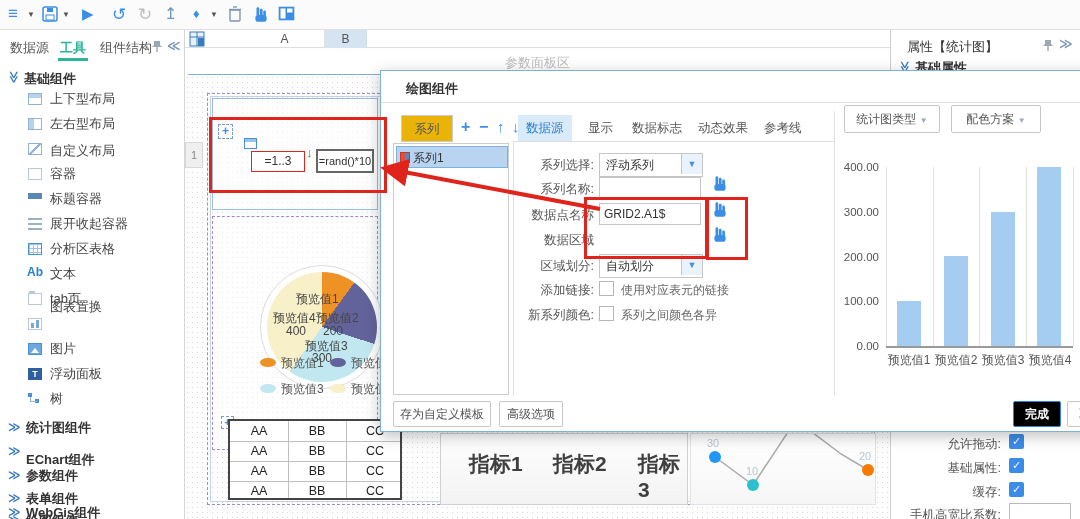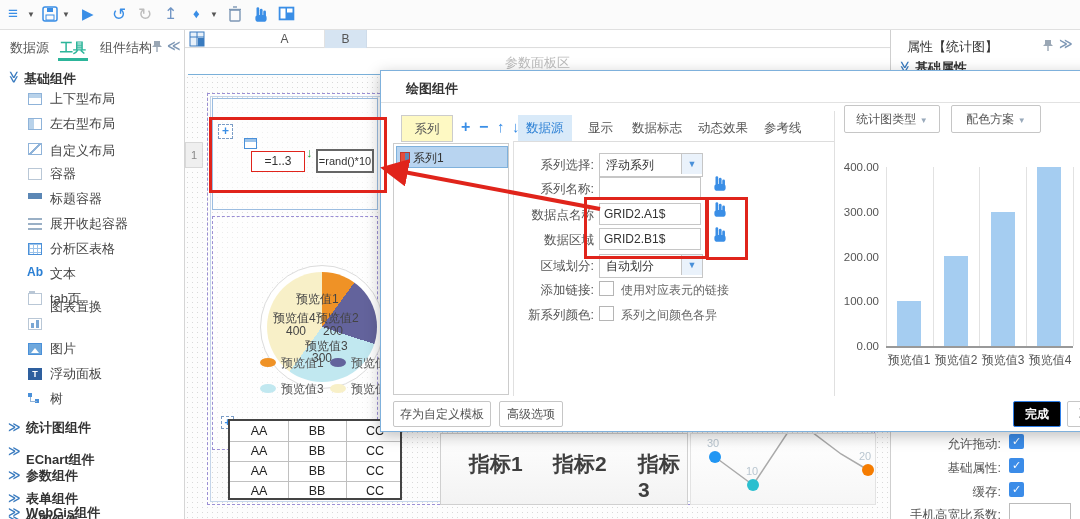--- a/index.html
+++ b/index.html
@@ -278,21 +278,21 @@
     <span class="rlabel" style="left:0px;top:454px;">缓存:</span>
     <div class="chk-on" style="left:118px;top:452px;">✓</div>
     <span class="rlabel" style="left:0px;top:477px;">手机高宽比系数:</span>
     <input class="abs" style="left: 118px; top: 473px; width: 62px; height: 17px; border: 1px solid rgb(187, 187, 187);">
   </div>
 
   <div class="abs dialog">
     <span class="d-abs" style="left:25px;top:9px;font-weight:bold;color:#333;">绘图组件</span>
     <div class="d-abs" style="left:0;top:31px;width:730px;height:1px;background:#e2e2e2;"></div>
 
-    <div class="d-abs" style="left:20px;top:44px;width:52px;height:27px;border:1px solid #ccc;text-align:center;line-height:26px;font-size:12.5px;color:#555;background:#fef9c3;">系列</div>
+    <div class="d-abs" style="left:20px;top:44px;width:52px;height:27px;border:1px solid #ccc;text-align:center;line-height:26px;font-size:12.5px;color:#555;background:#eab308;">系列</div>
     <span class="d-abs" style="left:80px;top:47px;color:#3a8ee6;font-size:16px;font-weight:bold;cursor:pointer;">+</span>
     <span class="d-abs" style="left:98px;top:47px;color:#3a8ee6;font-size:16px;font-weight:bold;cursor:pointer;">−</span>
     <span class="d-abs" style="left:116px;top:47px;color:#3a8ee6;font-size:15px;font-weight:bold;cursor:pointer;">↑</span>
     <span class="d-abs" style="left:131px;top:47px;color:#3a8ee6;font-size:15px;font-weight:bold;cursor:pointer;">↓</span>
     <div class="d-abs" style="left:12px;top:72px;width:116px;height:252px;border:1px solid #ccc;">
       <div style="position:absolute;left:2px;top:2px;width:110px;height:20px;background:#b8d4f0;border:1px solid #7fb1dc;">
         <div style="position:absolute;left:3px;top:5px;width:8px;height:9px;border:1px solid #c0392b;background:linear-gradient(90deg,#e74c3c 50%,#5b87b5 50%);"></div>
         <span style="position:absolute;left:16px;top:3px;font-size:12px;color:#333;">系列1</span>
       </div>
     </div>
@@ -321,21 +321,20 @@
     </svg>
     <span class="dlabel" style="left:90px;top:136px;">数据点名称</span>
     <input class="dinput" style="left: 218px; top: 132px;" value="GRID2.A1$">
     <svg class="handsvg" style="left:330px;top:130px;" viewBox="0 0 16 16">
       <rect x="4" y="1" width="2.4" height="8" rx="1.2" fill="#3a8ee6"></rect>
         <rect x="7" y="2.5" width="2.4" height="7" rx="1.2" fill="#3a8ee6"></rect>
       <rect x="10" y="4" width="2.4" height="6" rx="1.2" fill="#3a8ee6"></rect>
         <rect x="3" y="8" width="10" height="6" rx="2.5" fill="#3a8ee6"></rect>
     </svg>
     <span class="dlabel" style="left:90px;top:161px;">数据区域</span>
-    <input class="dinput" style="left: 218px; top: 157px;" value="GRID2.B1$">
     <svg class="handsvg" style="left:330px;top:155px;" viewBox="0 0 16 16">
       <rect x="4" y="1" width="2.4" height="8" rx="1.2" fill="#3a8ee6"></rect>
         <rect x="7" y="2.5" width="2.4" height="7" rx="1.2" fill="#3a8ee6"></rect>
       <rect x="10" y="4" width="2.4" height="6" rx="1.2" fill="#3a8ee6"></rect>
         <rect x="3" y="8" width="10" height="6" rx="2.5" fill="#3a8ee6"></rect>
     </svg>
     <span class="dlabel" style="left:90px;top:187px;">区域划分:</span>
     <div class="dselect" style="left:218px;top:183px;">
       <span class="txt">自动划分</span>
       <span class="cbox">▼</span>

